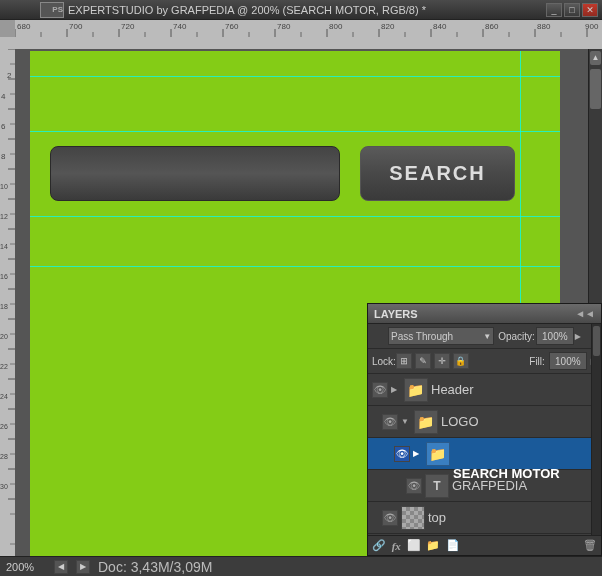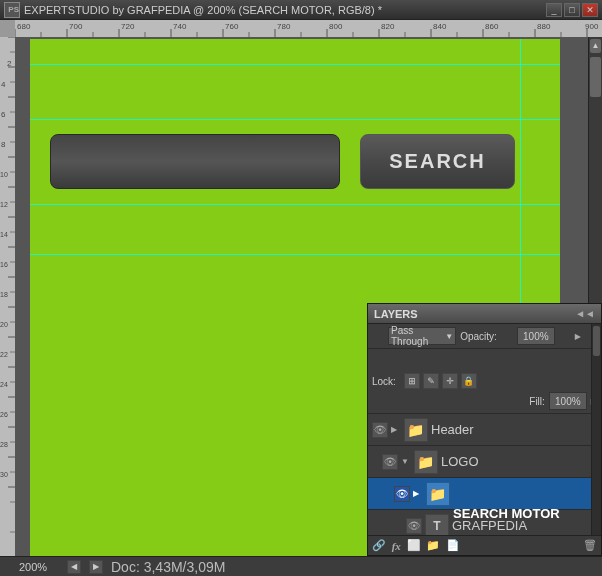--- a/index.html
+++ b/index.html
@@ -9,24 +9,24 @@
     .title-bar {
       height: 20px;
       background: linear-gradient(to bottom, #4a4a4a, #2e2e2e);
       display: flex;
       align-items: center;
       justify-content: space-between;
       padding: 0 4px;
       border-bottom: 1px solid #222;
     }
     .title-bar-icon {
-      width: 16px; height: 16px;
+      width: 24px; height: 16px;
       background: #555;
       border: 1px solid #888;
-      display: flex; align-items: center; justify-content: flex-end;
+      display: flex; align-items: center; justify-content: flex-end; margin-left: 36px;
     }
     .title-bar-text {
       color: #ccc;
       font-size: 11px;
       flex: 1;
       padding-left: 4px;
     }
     .title-bar-buttons {
       display: flex; gap: 2px;
     }
@@ -82,54 +82,53 @@
       color: #ccc;
       font-size: 10px;
       height: 18px;
       width: 110px;
       padding: 0 2px;
       display: flex; align-items: center; justify-content: space-between;
       cursor: pointer;
     }
     .blend-select-arrow { font-size: 8px; }
     .opacity-row {
-      display: flex; align-items: center; gap: 20px;
+      display: flex; align-items: center; gap: 1px;
       font-size: 10px; color: #ccc;
     }
     .opacity-val {
       background: #5a5a5a;
       border: 1px solid #333;
       color: #ccc;
       font-size: 10px;
       width: 38px; height: 18px;
       display: flex; align-items: center; justify-content: center;
     }
     .lock-row {
       display: flex; align-items: center;
       padding: 3px 4px;
       border-bottom: 1px solid #2a2a2a;
-      gap: 8px;
+      gap: 0;
       font-size: 10px; color: #ccc;
     }
     .lock-icons {
       display: flex; gap: 3px; align-items: center;
     }
     .lock-icon-box {
       width: 16px; height: 16px;
       background: #555;
       border: 1px solid #444;
       display: flex; align-items: center; justify-content: center;
       font-size: 9px; color: #ccc;
       cursor: pointer;
     }
     .fill-row {
       display: flex; align-items: center; gap: 4px;
       font-size: 10px; color: #ccc;
       margin-left: auto;
-      margin-top: 40px;
     }
     .fill-val {
       background: #5a5a5a;
       border: 1px solid #333;
       color: #ccc;
       font-size: 10px;
       width: 38px; height: 18px;
       display: flex; align-items: center; justify-content: center;
     }
 
@@ -165,21 +164,21 @@
 
     
     .status-bar {
       position: absolute;
       bottom: 0; left: 0; right: 0;
       height: 20px;
       background: #3c3c3c;
       border-top: 1px solid #222;
       display: flex;
       align-items: center;
-      padding: 0 19px;
+      padding: 0 6px;
       gap: 8px;
     }
     .status-zoom {
       font-size: 11px; color: #ccc;
       width: 40px;
     }
     .status-arrow-btn {
       width: 14px; height: 14px;
       background: #555; border: 1px solid #444;
       display: flex; align-items: center; justify-content: center;
@@ -195,21 +194,21 @@
       width: 602px; height: 576px;
       position: relative;
       background: #4a4a4a;
       overflow: hidden;
     }
 
     
     .h-ruler-wrap {
       display: flex;
       flex-direction: row;
-      height: 17px;
+      height: 29px;
       background: #bbb;
     }
     .h-ruler-corner {
       width: 15px; height: 17px;
       background: #999;
       flex-shrink: 0;
     }
     .h-ruler-body {
       flex: 1;
       background: #bbb;

